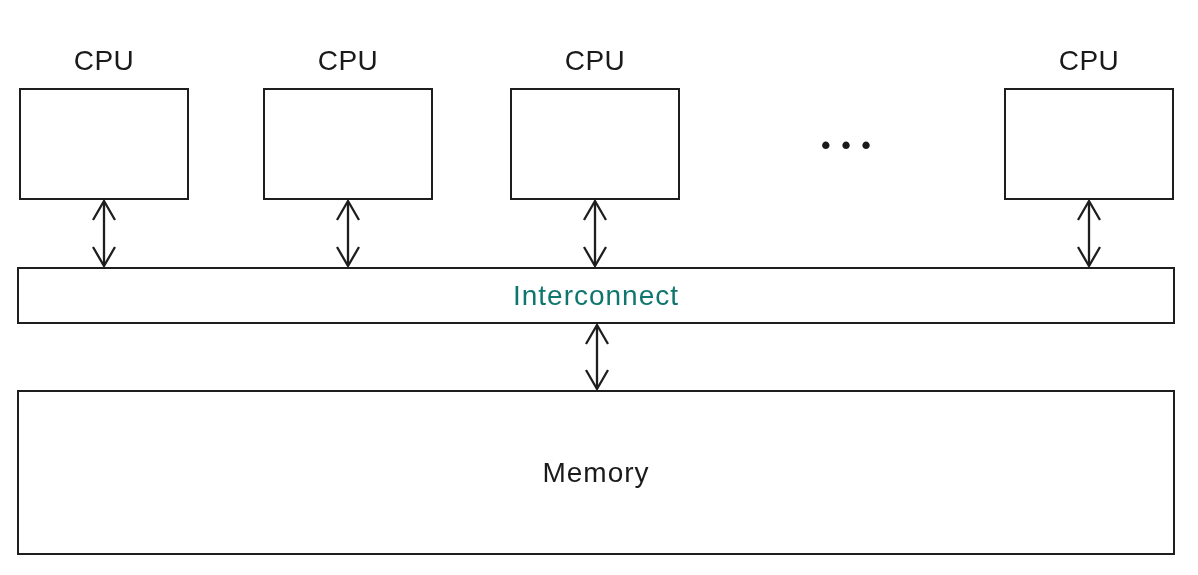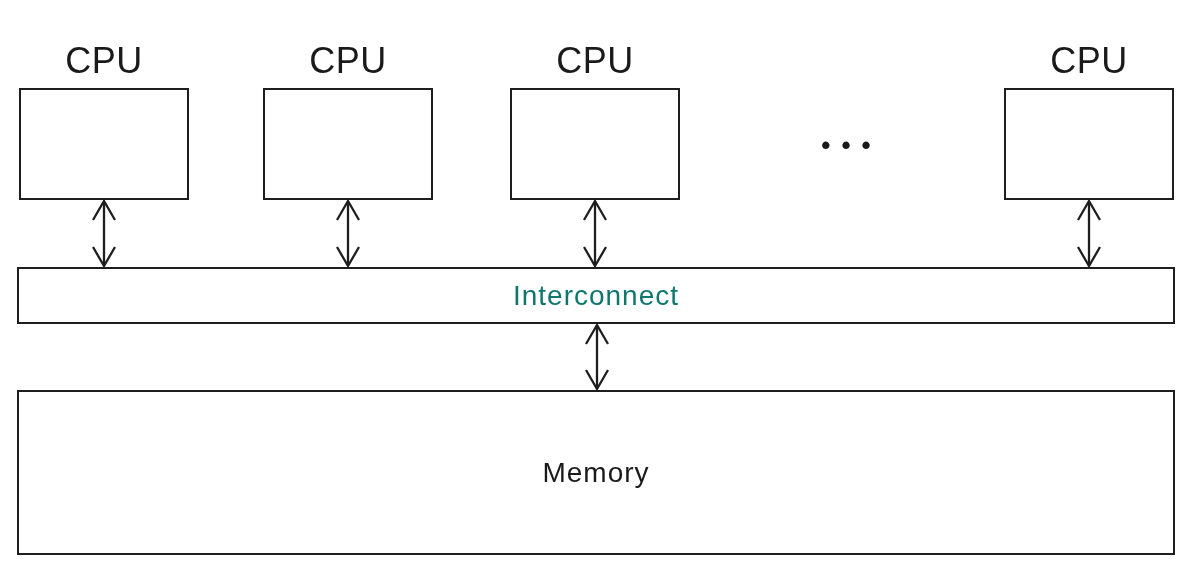--- a/index.html
+++ b/index.html
@@ -36,21 +36,21 @@
   .cpu-box.c3 { left: 510px; }
   .cpu-box.c4 { left: 1004px; }
   .cpu-label {
     position: absolute;
     top: 42px;
     width: 170px;
     height: 34px;
     display: flex;
     align-items: flex-end;
     justify-content: center;
-    font-size: 36px;
+    font-size: 28px;
     line-height: 30px;
     letter-spacing: 0.5px;
     color: #1a1a1a;
   }
   .cpu-label.l1 { left: 19px; }
   .cpu-label.l2 { left: 263px; }
   .cpu-label.l3 { left: 510px; }
   .cpu-label.l4 { left: 1004px; }
   .ellipsis {
     position: absolute;

